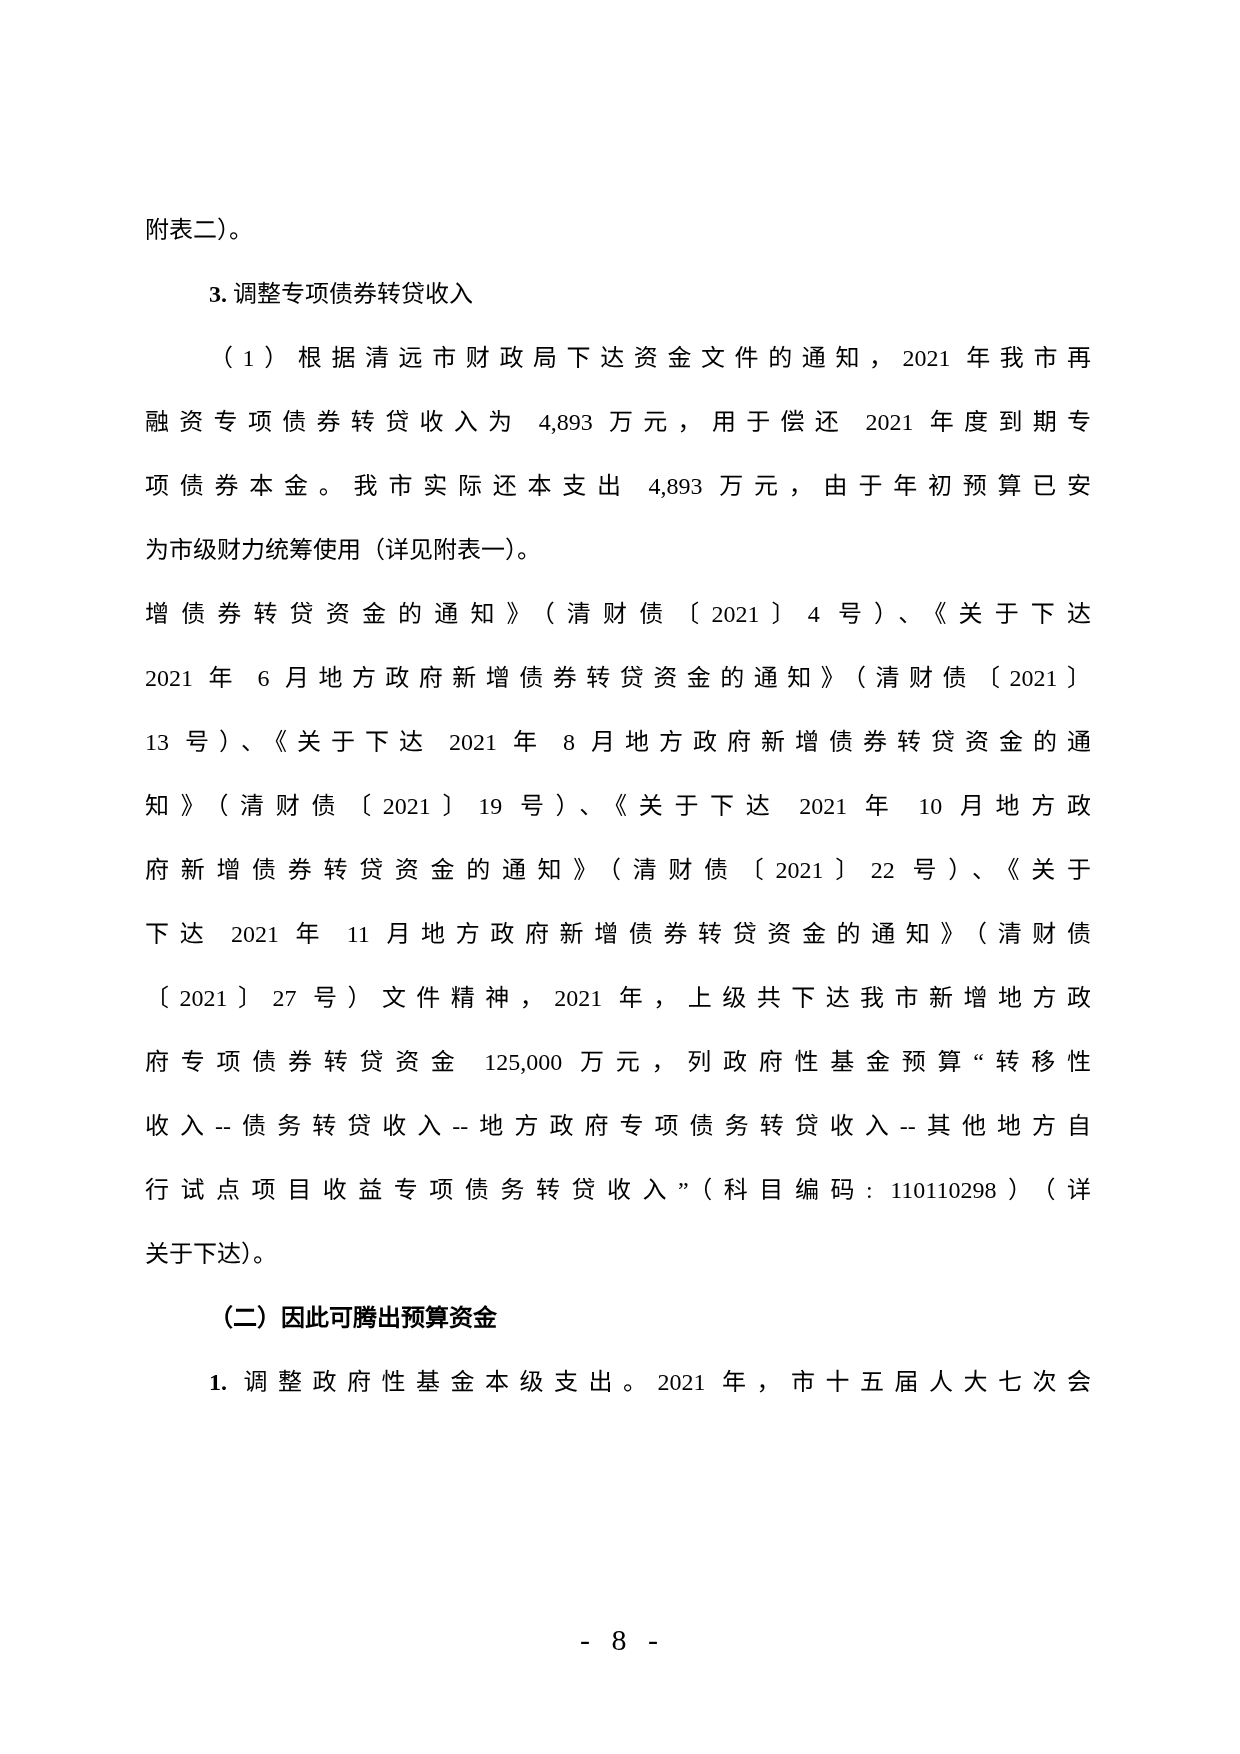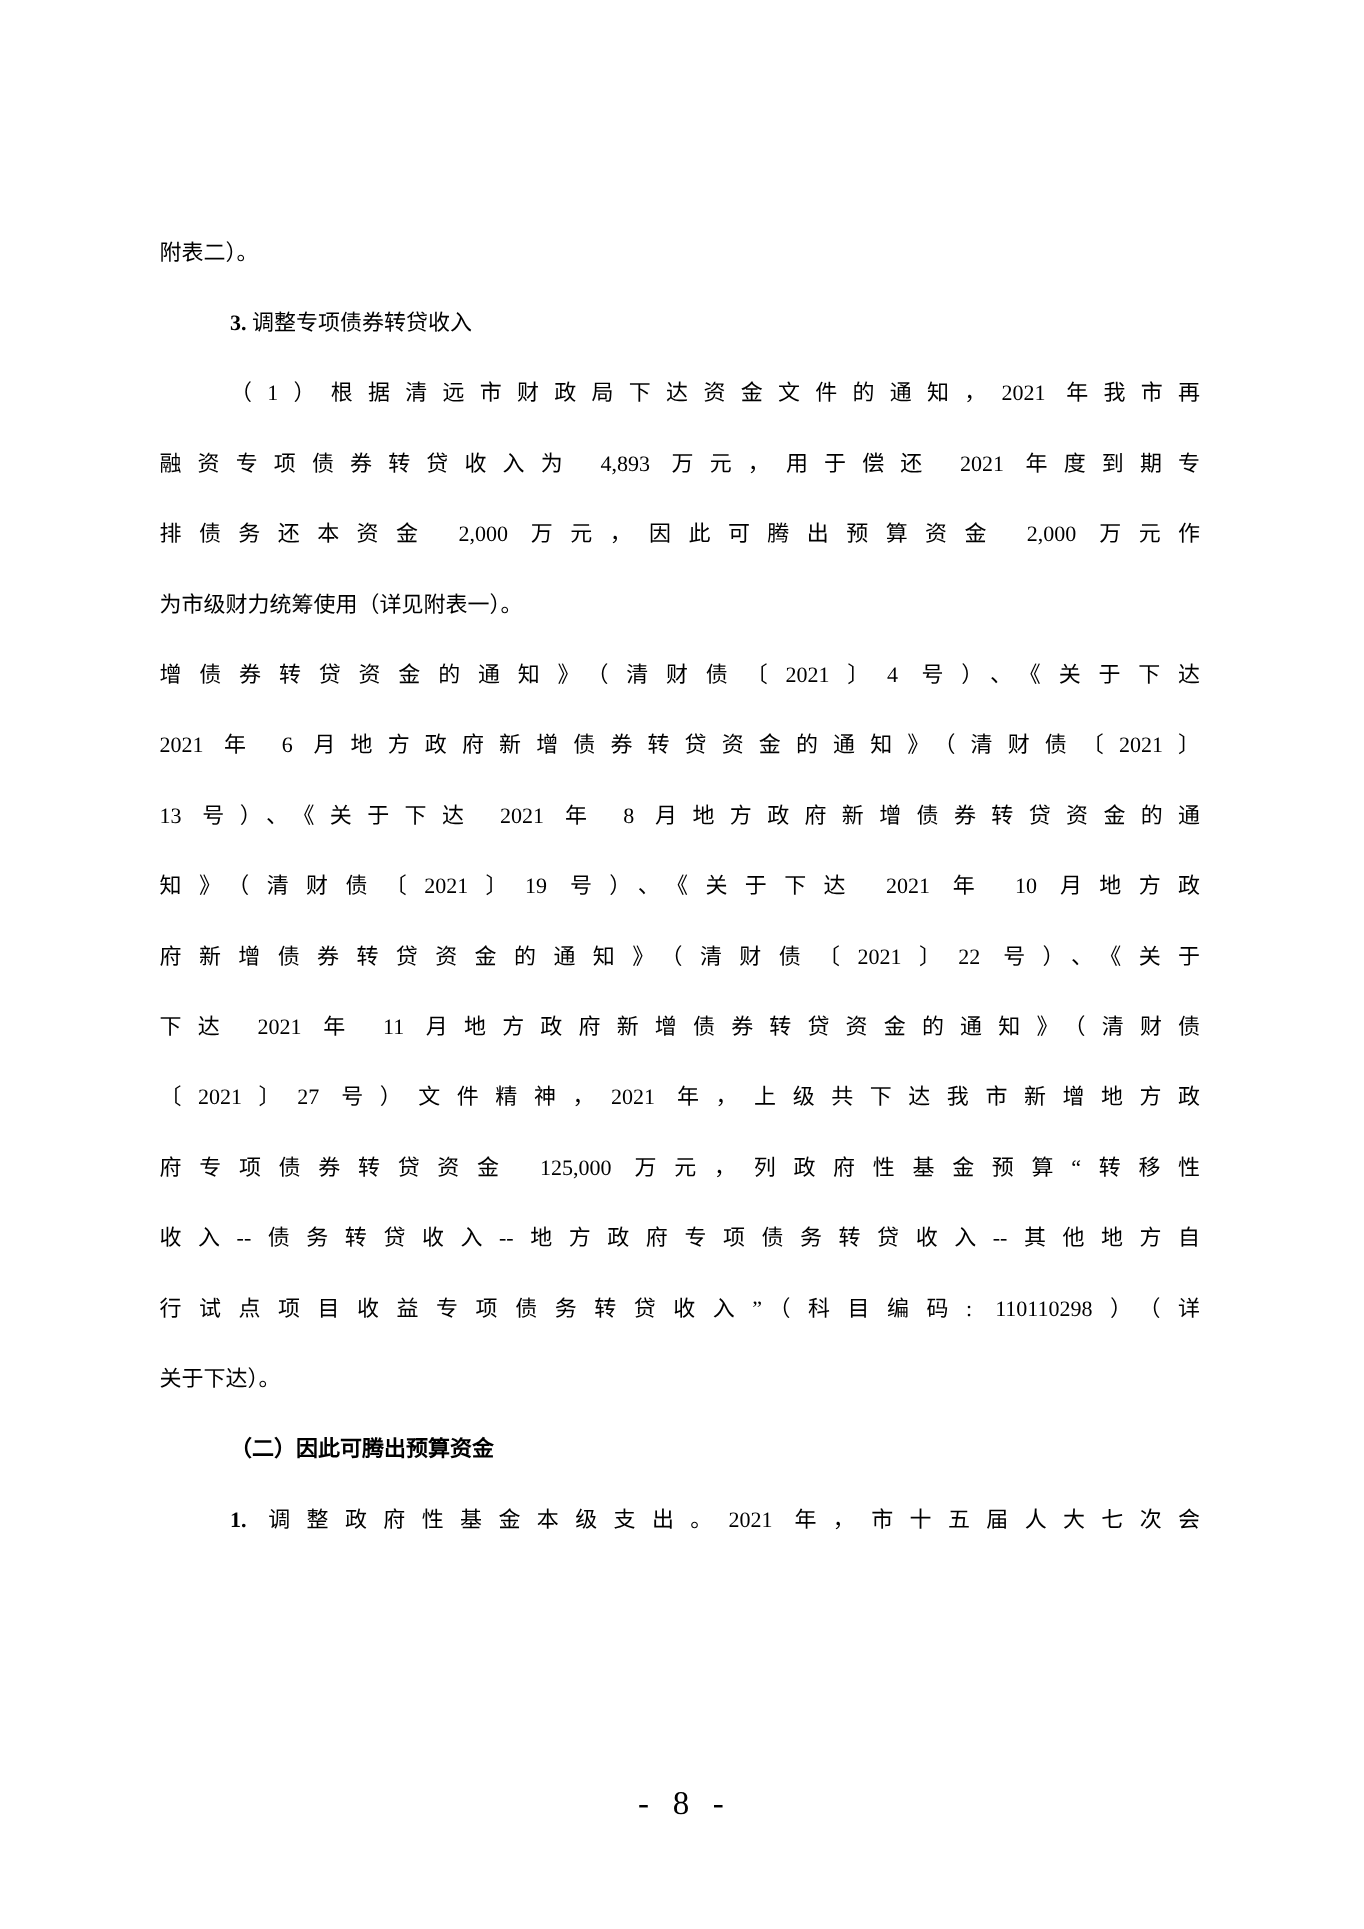--- a/index.html
+++ b/index.html
@@ -13,21 +13,21 @@
     font-family: "Liberation Serif", "DejaVu Serif", serif;
     overflow: hidden;
   }
   .text-block {
     position: absolute;
     left: 145px;
     top: 198px;
     width: 946px;
   }
   .line {
-    font-size: 20px;
+    font-size: 24px;
     line-height: 64px;
     height: 64px;
     text-align: left;
     white-space: normal;
   }
   .line.indent { text-indent: 64px; }
   .line.justify {
     text-align: justify;
     text-align-last: justify;
   }
@@ -53,21 +53,21 @@
 </style>
 </head>
 <body>
 
 <div class="page">
   <main class="text-block" id="text-block">
       <div class="line">附表二）。</div>
       <div class="line indent"><b>3.</b> 调整专项债券转贷收入</div>
       <div class="line indent justify">（1）根据清远市财政局下达资金文件的通知，2021 年我市再</div>
       <div class="line justify">融资专项债券转贷收入为 4,893 万元，用于偿还 2021 年度到期专</div>
-      <div class="line justify">排债务还本资金 2,000 万元，因此可腾出预算资金 2,000 万元作</div>
+      <div class="line justify">项债券本金。我市实际还本支出 4,893 万元，由于年初预算已安</div>
       <div class="line">为市级财力统筹使用（详见附表一）。</div>
       <div class="line justify">增债券转贷资金的通知》（清财债〔2021〕4 号）、《关于下达</div>
       <div class="line justify">2021 年 6 月地方政府新增债券转贷资金的通知》（清财债〔2021〕</div>
       <div class="line justify">13 号）、《关于下达 2021 年 8 月地方政府新增债券转贷资金的通</div>
       <div class="line justify">知》（清财债〔2021〕19 号）、《关于下达 2021 年 10 月地方政</div>
       <div class="line justify">府新增债券转贷资金的通知》（清财债〔2021〕22 号）、《关于</div>
       <div class="line justify">下达 2021 年 11 月地方政府新增债券转贷资金的通知》（清财债</div>
       <div class="line justify">〔2021〕27 号）文件精神，2021 年，上级共下达我市新增地方政</div>
       <div class="line justify">府专项债券转贷资金 125,000 万元，列政府性基金预算“转移性</div>
       <div class="line justify">收入--债务转贷收入--地方政府专项债务转贷收入--其他地方自</div>

